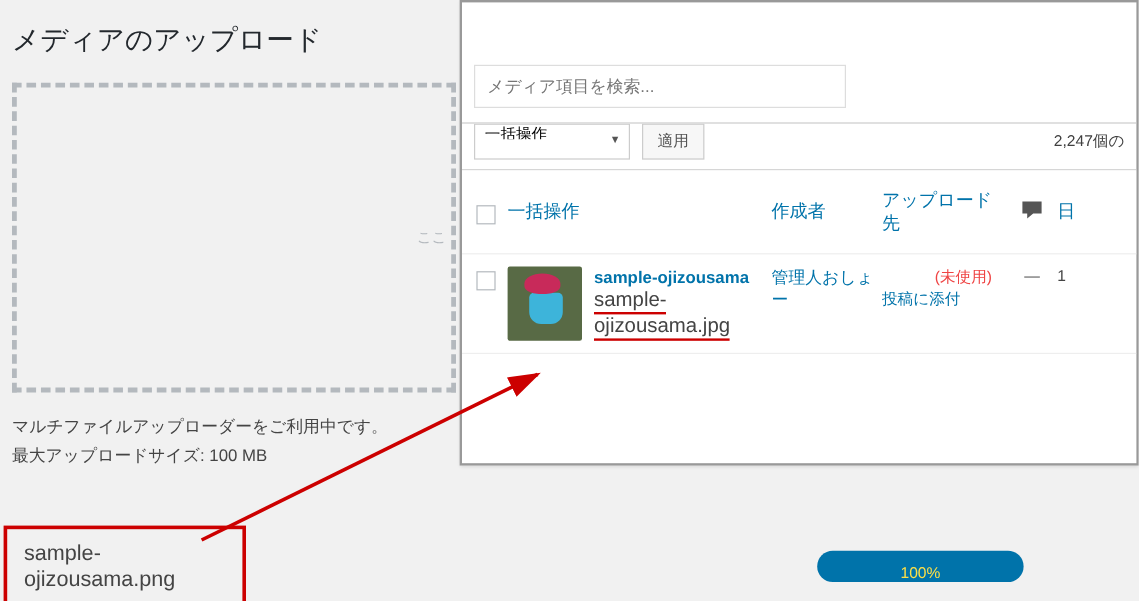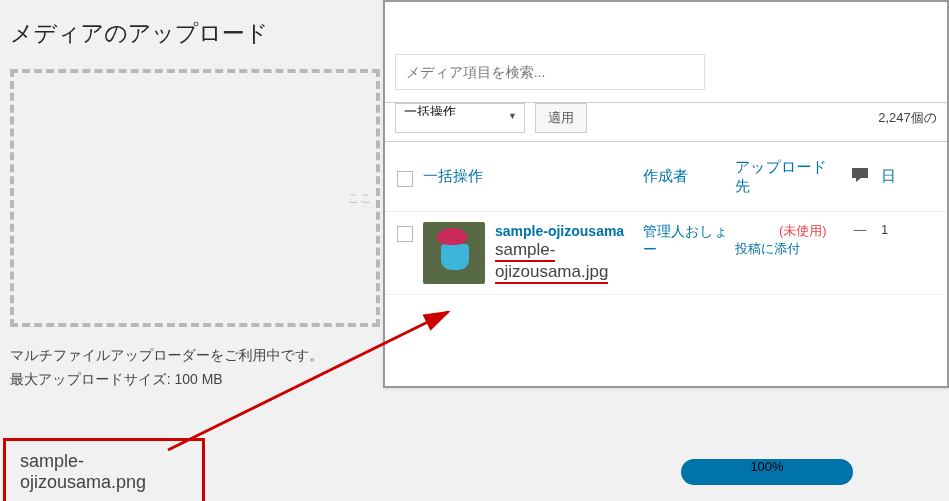--- a/index.html
+++ b/index.html
@@ -66,24 +66,24 @@
     color: #444;
     background: #f1f1f1;
     width: 202px;
   }
   .progress-bar {
     margin-left: auto;
     margin-right: 90px;
     width: 172px;
     height: 26px;
     background: #0073aa;
-    color: #000000;
+    color: #fde047;
     border-radius: 14px;
     display: flex;
-    align-items: flex-start;
+    align-items: flex-end;
     justify-content: center;
     font-size: 13px;
   }
   .spacer { flex: 1; }
 
   
   .library-panel {
     position: absolute;
     left: 383px;
     top: 0;

